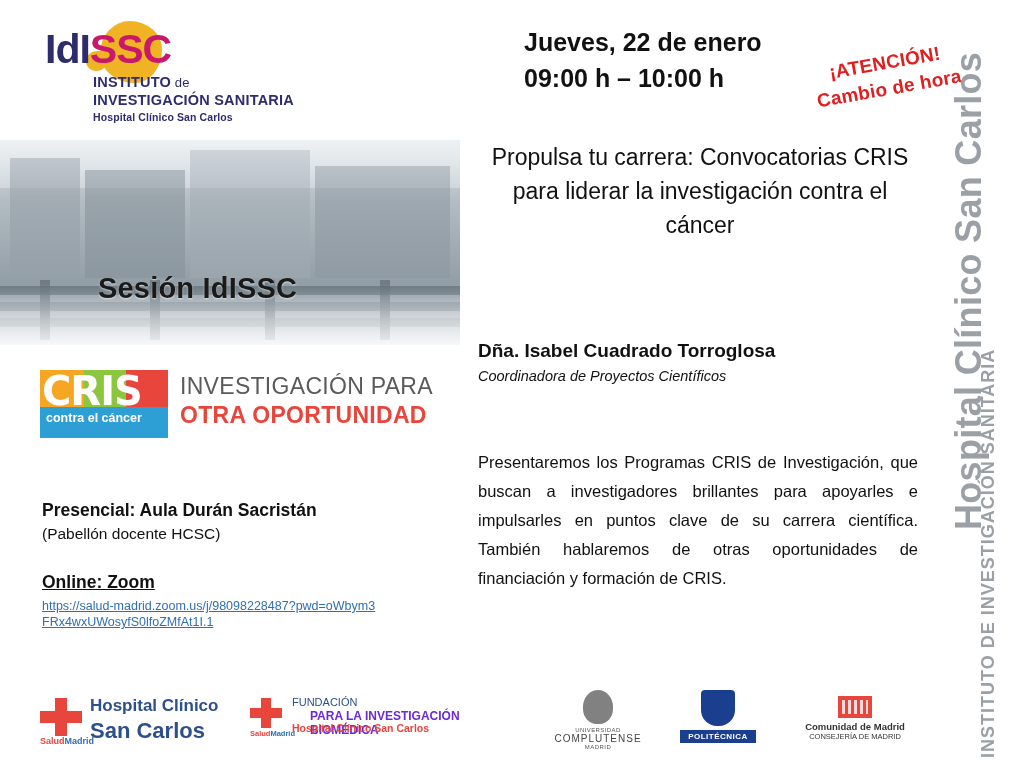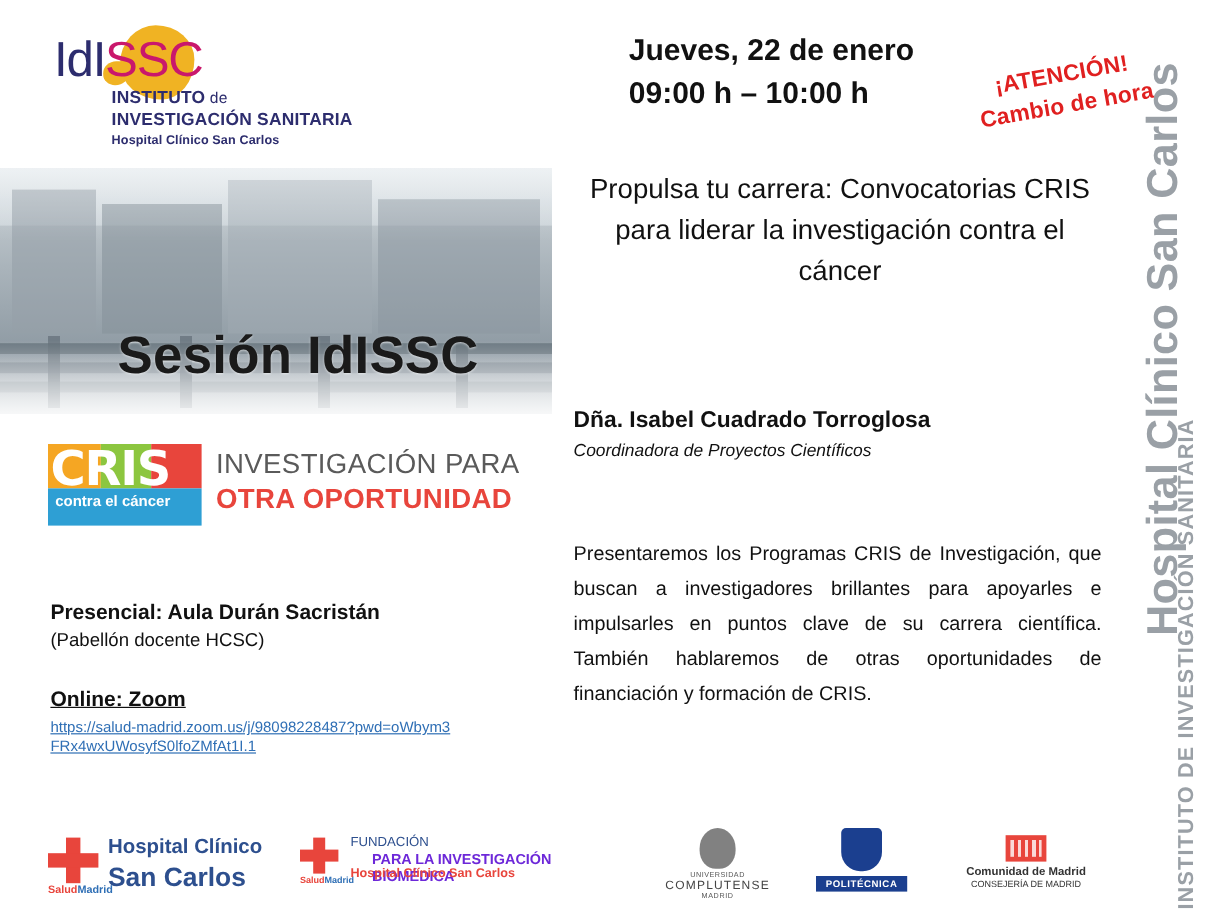--- a/index.html
+++ b/index.html
@@ -41,21 +41,21 @@
     position: absolute;
     left: -14px; top: 30px;
     width: 22px; height: 20px;
     background: #f0b323;
     border-radius: 50% 40% 55% 45%;
   }
   .idissc-word {
     position: absolute;
     left: 0; top: 8px;
     font-size: 41px;
-    font-weight: normal;
+    font-weight: bold;
     letter-spacing: -1px;
     color: #2d2d6e;
     text-align: right;
   }
   .idissc-word .pink { color: #c9186c; }
   .idissc-sub1 {
     position: absolute;
     left: 48px; top: 56px;
     font-size: 14.5px;
     font-weight: bold;
@@ -114,21 +114,21 @@
     background: rgba(90,102,112,0.6);
     top: 140px;
   }
   .photo-band .fade {
     position: absolute; left: 0; top: 0; width: 100%; height: 100%;
     background: linear-gradient(180deg, rgba(255,255,255,0.25) 0%, rgba(255,255,255,0) 30%, rgba(255,255,255,0) 70%, rgba(255,255,255,0.85) 100%);
   }
   .sesion-title {
     position: absolute;
     left: 98px; top: 272px;
-    font-size: 44px;
+    font-size: 29px;
     font-weight: bold;
     color: #1a1a1a;
     letter-spacing: 0.2px;
     text-shadow: 0 1px 2px rgba(255,255,255,0.6);
   }
 
   
   .cris-logo {
     position: absolute;
     left: 40px; top: 370px;

